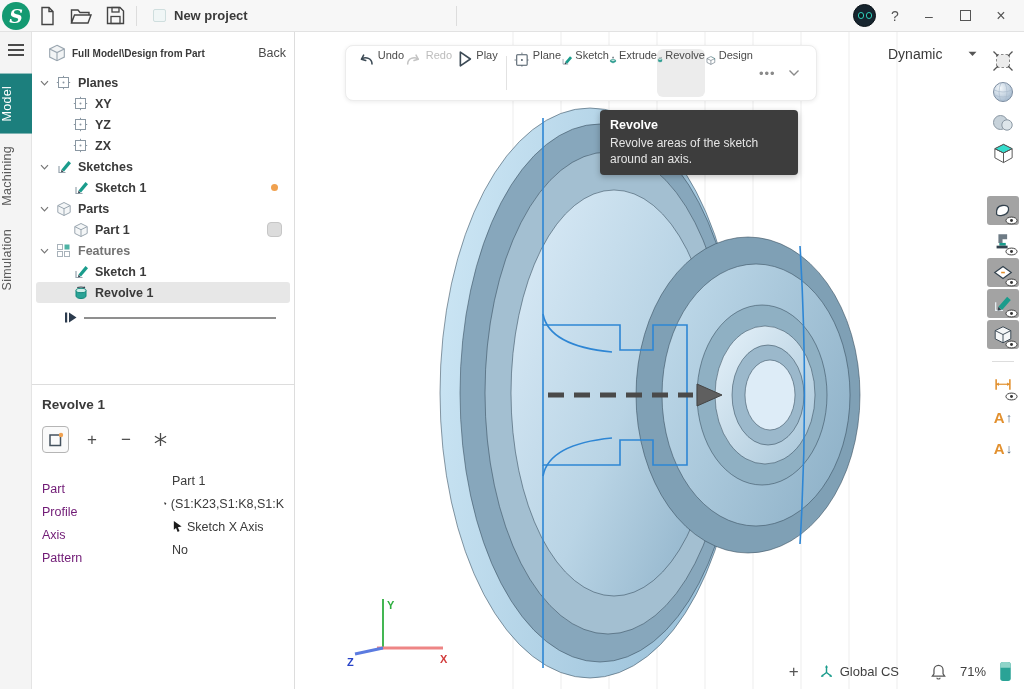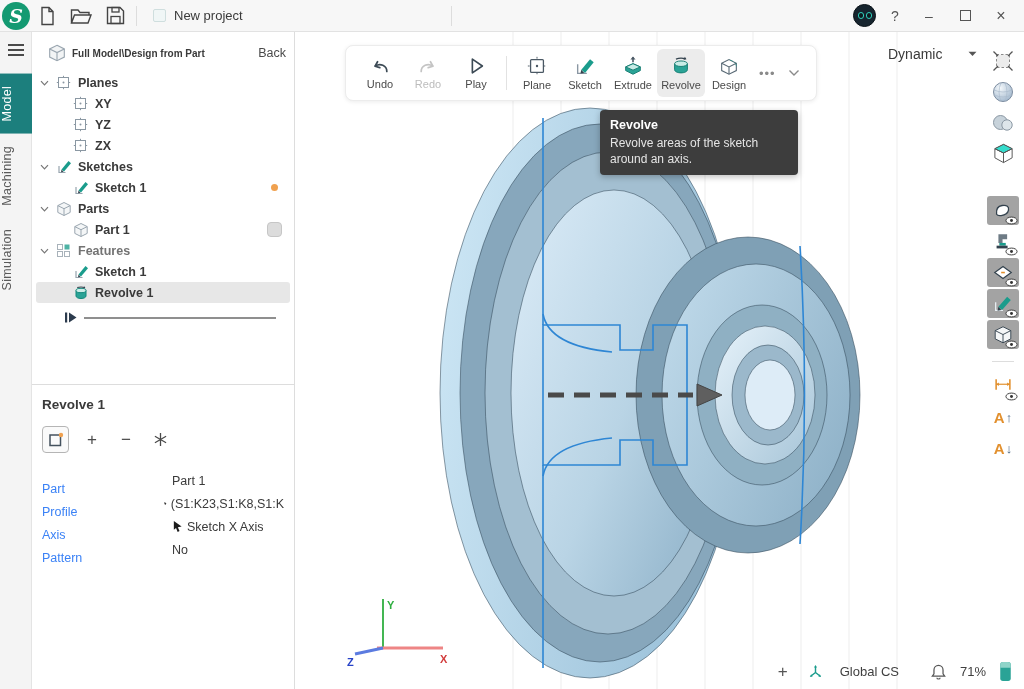--- a/index.html
+++ b/index.html
@@ -10,21 +10,21 @@
   
   .topbar { position:absolute; top:0; left:0; right:0; height:32px; background:#f7f7f7;
             border-bottom:1px solid #e2e2e2; display:flex; align-items:center; z-index:20; }
   .logo { width:28px; height:28px; border-radius:50%; background:#149a72; color:#fff; margin-left:2px;
           display:flex; align-items:center; justify-content:center; font-weight:bold; font-size:19px;
           font-family:"DejaVu Serif", serif; font-style:italic; }
   .tb-icon { width:34px; height:28px; display:flex; align-items:center; justify-content:center; cursor:pointer; }
   .tb-sep { width:1px; height:20px; background:#ddd; margin:0 4px; }
   .proj-tab { display:flex; align-items:center; gap:8px; padding:0 12px; height:32px; }
   .proj-icon { width:13px; height:13px; border:1px solid #cfdede; background:#f0f6f6; border-radius:2px; }
-  .proj-title { font-weight:normal; font-size:13px; color:#3a3a3a; }
+  .proj-title { font-weight:bold; font-size:13px; color:#3a3a3a; }
   .tb-right { margin-left:auto; display:flex; align-items:center; gap:6px; padding-right:8px; }
   .avatar { width:23px; height:23px; border-radius:50%; background:#16242e; border:1px solid #0a1218;
             display:flex; align-items:center; justify-content:center; gap:2px; }
   .avatar i { width:6px; height:7px; border-radius:3px; background:#0d1a1f; border:1.5px solid #2fd0bc; display:block; }
   .help-btn { width:26px; text-align:center; font-size:14px; color:#555; cursor:pointer; }
   .win-btn { width:30px; height:28px; display:flex; align-items:center; justify-content:center;
              color:#555; font-size:14px; cursor:pointer; }
   .win-max { width:11px; height:11px; border:1.2px solid #555; }
 
   
@@ -60,32 +60,32 @@
 
   
   .props { position:absolute; top:352px; left:0; right:0; border-top:1px solid #ddd; padding:12px 10px; }
   .props-title { font-weight:bold; font-size:13.5px; margin-bottom:14px; }
   .props-tools { display:flex; align-items:center; gap:12px; margin-bottom:16px; }
   .ptool-sel { width:27px; height:27px; border:1px solid #b5b5b5; border-radius:4px; background:#fafafa;
                display:flex; align-items:center; justify-content:center; cursor:pointer; }
   .ptool { width:22px; height:22px; display:flex; align-items:center; justify-content:center;
            font-size:17px; color:#4a4a4a; cursor:pointer; }
   .prow { display:flex; align-items:center; height:23px; font-size:12.5px; }
-  .prow .plabel { width:130px; color:#3b82f6;margin-top:16px; }
+  .prow .plabel { width:130px; color:#701a75;margin-top:16px; }
   .prow .pvalue { display:flex; align-items:center; gap:4px; color:#3a3a3a; white-space:nowrap; overflow:hidden; }
 
   
   .canvas { position:absolute; top:32px; left:295px; width:729px; height:657px; background:#fff; }
   .scene { position:absolute; top:0; left:0; }
 
   
   .main-toolbar { position:absolute; left:50px; top:13px; height:56px; background:#fff;
                   border:1px solid #ececec; border-radius:8px; box-shadow:0 1px 4px rgba(0,0,0,.08);
                   display:flex; align-items:center; padding:0 10px; z-index:6; }
-  .tbi { width:48px; height:48px; display:flex; flex-direction:column; align-items:center;
+  .tbi { width:48px; height:48px; display:flex; flex-direction:row; 
          justify-content:center; gap:2px; border-radius:6px; cursor:pointer; }
   .tbi .tbl { font-size:11px; color:#4a4a4a; }
   .tbi.disabled .tbl { color:#bcbcbc; }
   .tbi.active { background:#ececec; }
   .tb-vsep { width:1px; height:34px; background:#e2e2e2; margin:0 6px; }
   .tb-more { color:#8a8a8a; font-size:13px; letter-spacing:1px; padding:0 6px; cursor:pointer; }
   .tb-chev { padding:0 6px; cursor:pointer; display:flex; }
 
   
   .tooltip { position:absolute; left:305px; top:78px; width:198px; background:#3d3d3d; color:#fff;
@@ -106,21 +106,21 @@
   .rbtn .eye { position:absolute; right:1px; bottom:0px; }
   .rr-gap { height:26px; }
   .rr-sep { width:22px; height:1px; background:#ddd; margin:10px 0; }
   .atext { font-size:15px; font-weight:bold; color:#e2902e; }
   .aarrow { font-size:13px; color:#4a6785; margin-left:1px; }
 
   
   .statusbar { position:absolute; right:12px; bottom:7px; display:flex; align-items:center; gap:13px;
                font-size:13px; color:#3f3f3f; z-index:8; }
   .sb-plus { font-size:17px; color:#555; cursor:pointer; margin-right:6px; }
-  .sb-cs { display:flex; align-items:center; gap:16px; cursor:pointer; }
+  .sb-cs { display:flex; align-items:center; gap:5px; cursor:pointer; }
   .sb-bell { margin-left:18px; cursor:pointer; display:flex; }
   .sb-batt { display:flex; cursor:pointer; }
 </style>
 </head>
 <body>
 
 <div class="app">
 
   <div class="topbar">
     <div class="logo">S</div>

